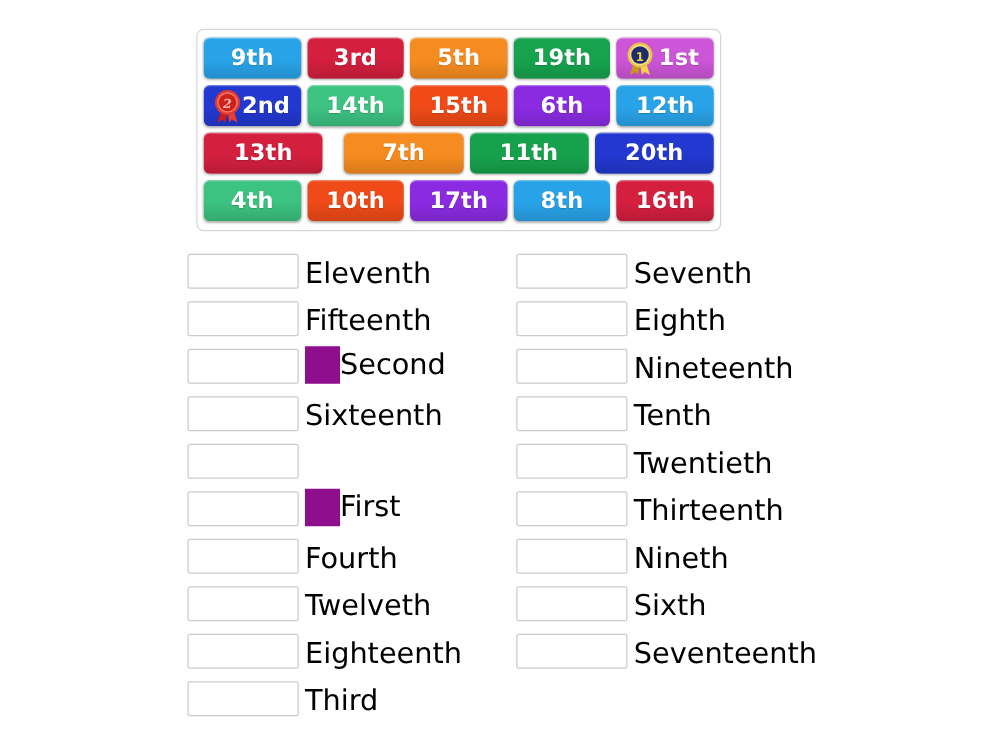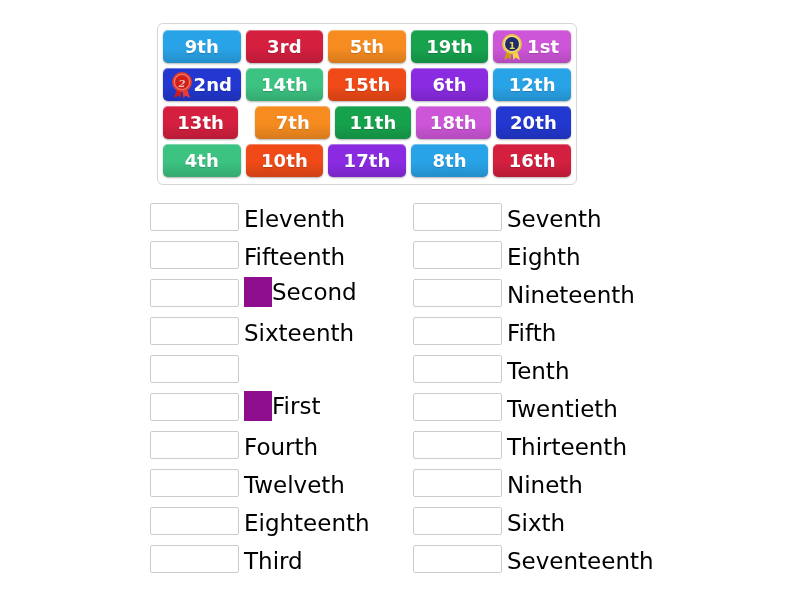--- a/index.html
+++ b/index.html
@@ -172,23 +172,20 @@
     <div class="tile-row">
       <div class="tile" style="background: linear-gradient(rgb(212, 31, 63) 0%, rgb(212, 31, 63) 55%, rgba(0, 0, 0, 0.13) 100%), rgb(212, 31, 63); background-blend-mode: normal;">
         <span class="tile-label">13th</span>
       </div>
       <div class="tile" style="background: linear-gradient(rgb(246, 140, 32) 0%, rgb(246, 140, 32) 55%, rgba(0, 0, 0, 0.13) 100%), rgb(246, 140, 32); background-blend-mode: normal; margin-left: 12px;">
         <span class="tile-label">7th</span>
       </div>
       <div class="tile" style="background: linear-gradient(rgb(22, 162, 76) 0%, rgb(22, 162, 76) 55%, rgba(0, 0, 0, 0.13) 100%), rgb(22, 162, 76); background-blend-mode: normal;">
         <span class="tile-label">11th</span>
       </div>
-      <div class="tile" style="background: linear-gradient(rgb(205, 85, 216) 0%, rgb(205, 85, 216) 55%, rgba(0, 0, 0, 0.13) 100%), rgb(205, 85, 216); background-blend-mode: normal;">
-        <span class="tile-label">18th</span>
-      </div>
       <div class="tile" style="background: linear-gradient(rgb(34, 56, 208) 0%, rgb(34, 56, 208) 55%, rgba(0, 0, 0, 0.13) 100%), rgb(34, 56, 208); background-blend-mode: normal;">
         <span class="tile-label">20th</span>
       </div>
     </div>
     <div class="tile-row">
       <div class="tile" style="background: linear-gradient(rgb(60, 194, 129) 0%, rgb(60, 194, 129) 55%, rgba(0, 0, 0, 0.13) 100%), rgb(60, 194, 129); background-blend-mode: normal;">
         <span class="tile-label">4th</span>
       </div>
       <div class="tile" style="background: linear-gradient(rgb(239, 74, 23) 0%, rgb(239, 74, 23) 55%, rgba(0, 0, 0, 0.13) 100%), rgb(239, 74, 23); background-blend-mode: normal;">
         <span class="tile-label">10th</span>
@@ -282,26 +279,20 @@
       </div>
       <div class="answer-row">
         <div class="drop-slot"></div>
         <div class="answer-text-wrap">
           <span class="answer-text">Nineteenth</span>
         </div>
       </div>
       <div class="answer-row">
         <div class="drop-slot"></div>
         <div class="answer-text-wrap">
-          <span class="answer-text">Fifth</span>
-        </div>
-      </div>
-      <div class="answer-row">
-        <div class="drop-slot"></div>
-        <div class="answer-text-wrap">
           <span class="answer-text">Tenth</span>
         </div>
       </div>
       <div class="answer-row">
         <div class="drop-slot"></div>
         <div class="answer-text-wrap">
           <span class="answer-text">Twentieth</span>
         </div>
       </div>
       <div class="answer-row">

